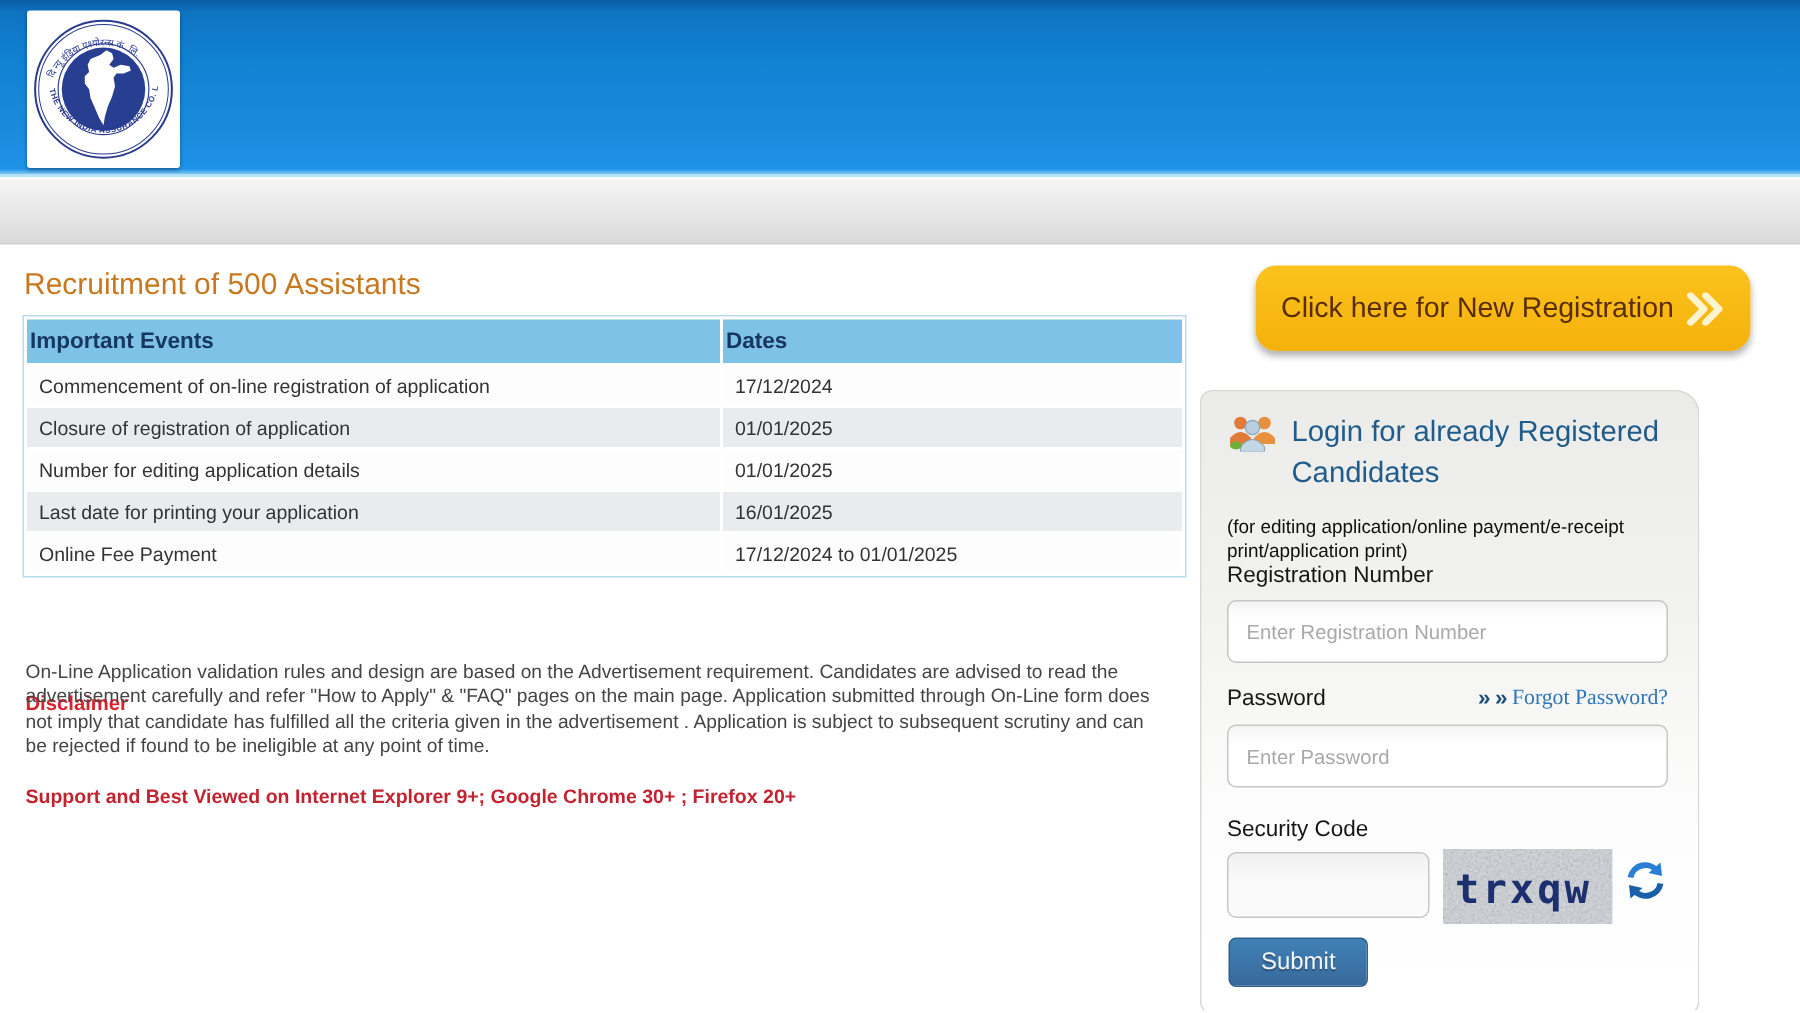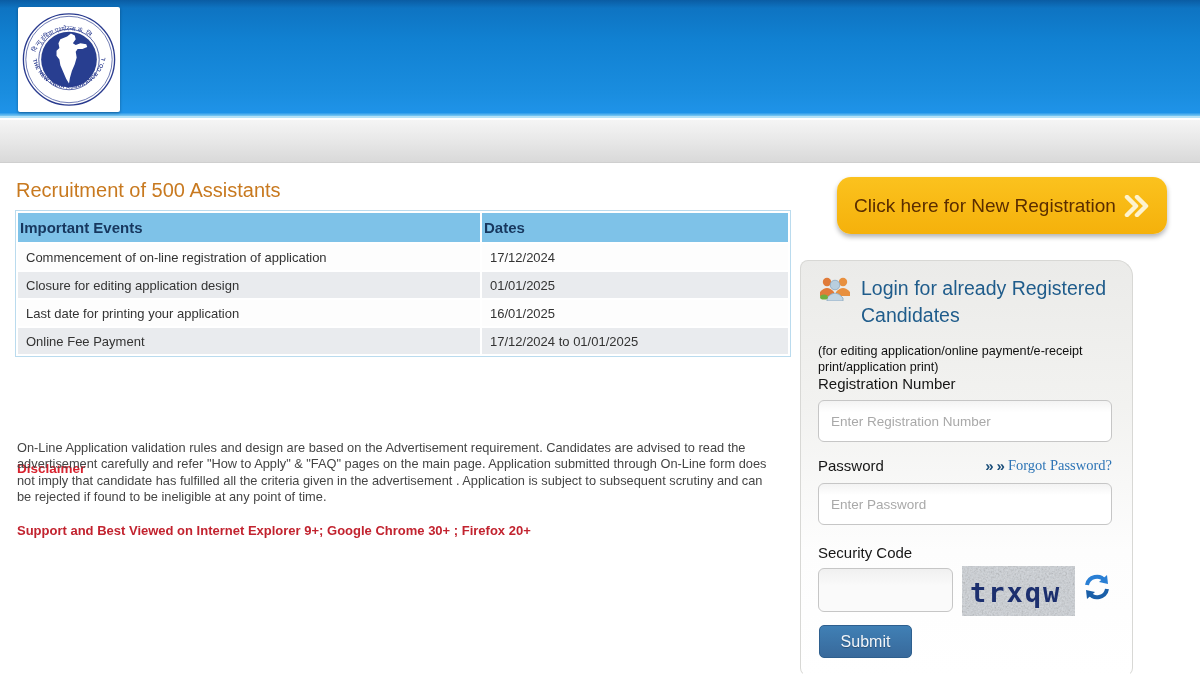--- a/index.html
+++ b/index.html
@@ -91,21 +91,25 @@
         <th>Important Events</th>
         <th>Dates</th>
       </tr>
     </thead>
     <tbody>
         <tr>
           <td>Commencement of on-line registration of application</td>
           <td>17/12/2024</td>
         </tr>
         <tr>
-          <td>Closure for editing application design</td>
+          <td>Closure of registration of application</td>
+          <td>01/01/2025</td>
+        </tr>
+        <tr>
+          <td>Number for editing application details</td>
           <td>01/01/2025</td>
         </tr>
         <tr>
           <td>Last date for printing your application</td>
           <td>16/01/2025</td>
         </tr>
         <tr>
           <td>Online Fee Payment</td>
           <td>17/12/2024 to 01/01/2025</td>
         </tr>

